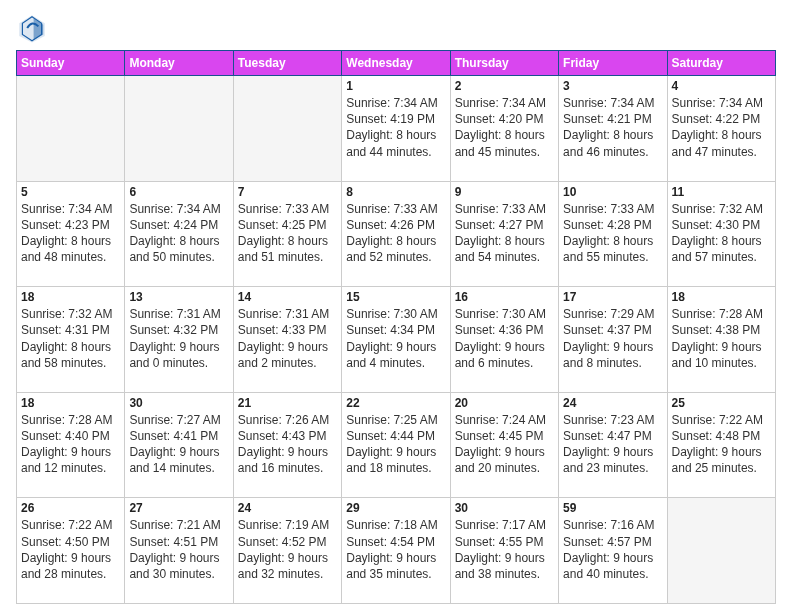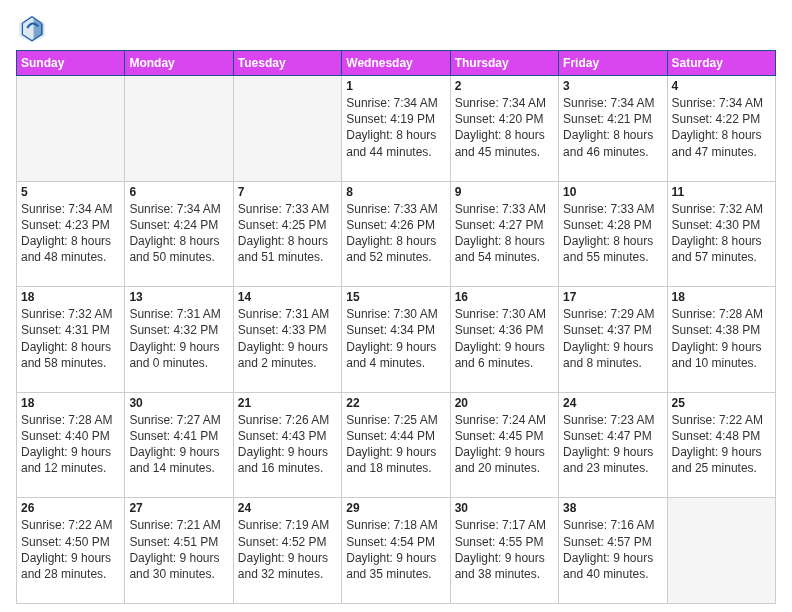--- a/index.html
+++ b/index.html
@@ -267,20 +267,20 @@
           </td>
           <td>
             <span class="day-number">29</span>
             <div class="cell-text">Sunrise: 7:18 AM<br>Sunset: 4:54 PM<br>Daylight: 9 hours and 35 minutes.</div>
           </td>
           <td>
             <span class="day-number">30</span>
             <div class="cell-text">Sunrise: 7:17 AM<br>Sunset: 4:55 PM<br>Daylight: 9 hours and 38 minutes.</div>
           </td>
           <td>
-            <span class="day-number">38</span>
+            <span class="day-number">59</span>
             <div class="cell-text">Sunrise: 7:16 AM<br>Sunset: 4:57 PM<br>Daylight: 9 hours and 40 minutes.</div>
           </td>
           <td class="last-row"></td>
         </tr>
       </tbody>
   </table>
 </div>
 
 </body></html>

